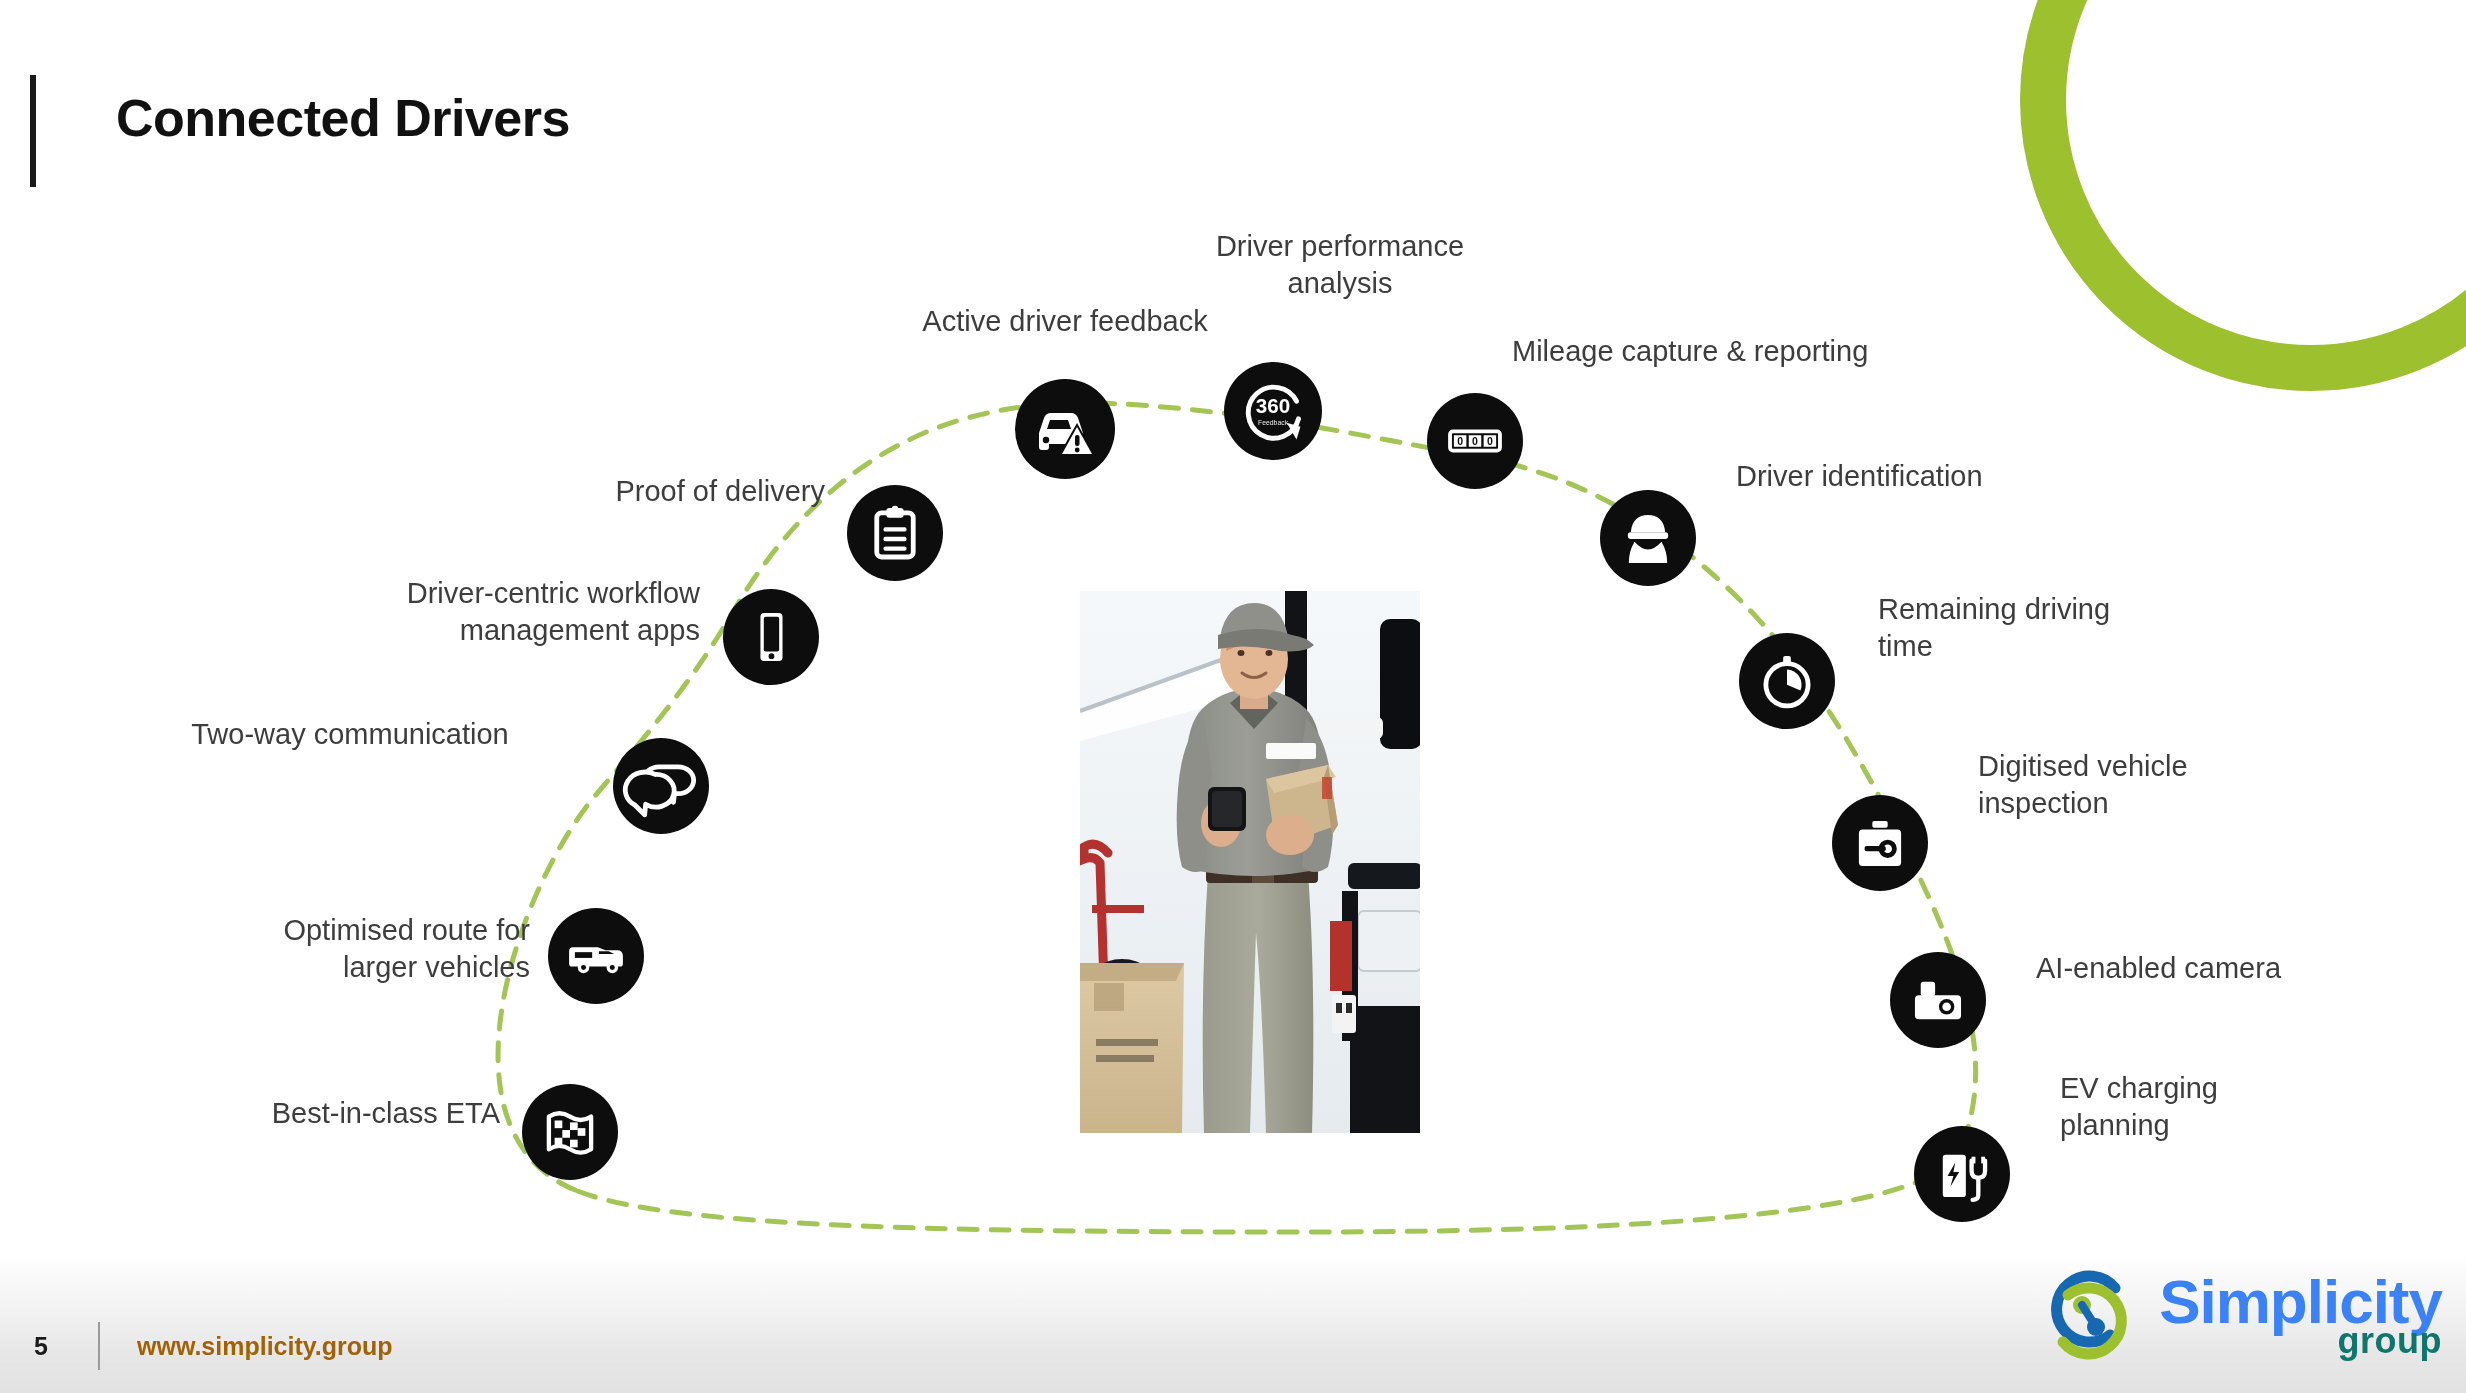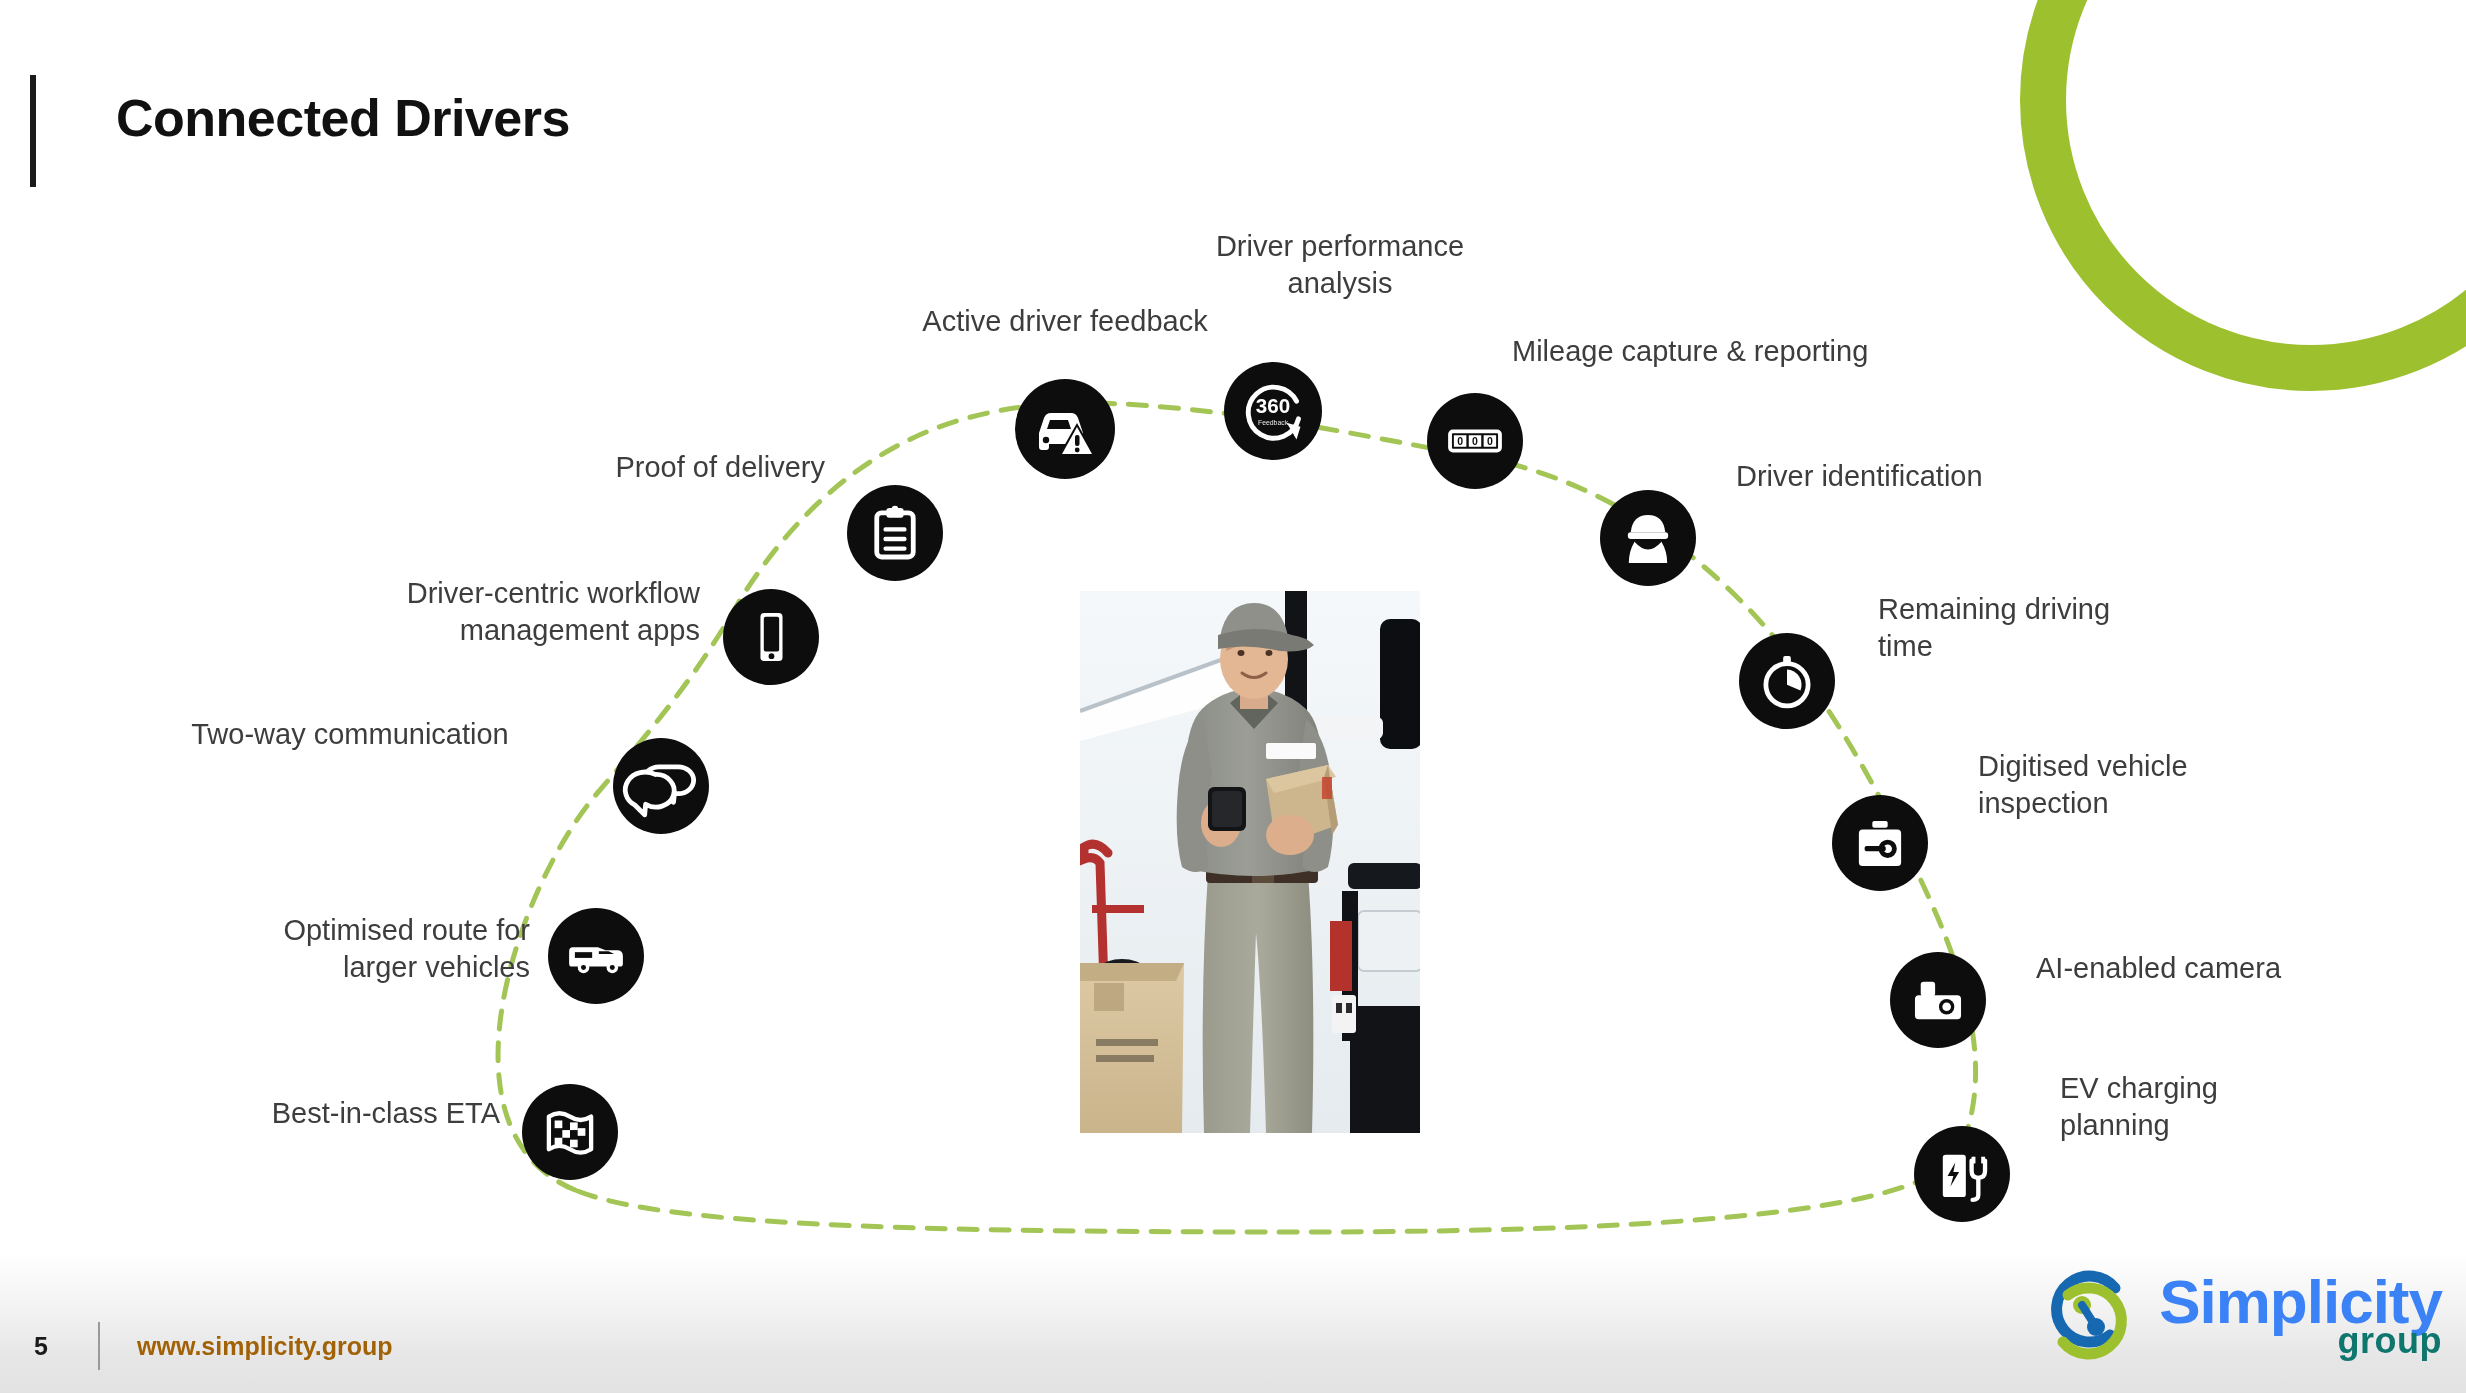--- a/index.html
+++ b/index.html
@@ -308,21 +308,21 @@
     <div class="node" style="left:847px; top:485px; width:96px; height:96px;">
       <svg viewBox="0 0 100 100" width="96" height="96">
         <rect x="31" y="29" width="38" height="46" rx="5" fill="none" stroke="#fff" stroke-width="5"></rect>
         <rect x="41" y="24" width="18" height="10" rx="3" fill="#fff"></rect>
         <circle cx="50" cy="25" r="3.5" fill="#fff"></circle>
         <rect x="38" y="44" width="24" height="4.5" rx="2" fill="#fff"></rect>
         <rect x="38" y="54" width="24" height="4.5" rx="2" fill="#fff"></rect>
         <rect x="38" y="64" width="24" height="4.5" rx="2" fill="#fff"></rect>
       </svg>
     </div>
-    <div class="node-label right-align" style="left:400px; top:449px; width:425px;">Proof of delivery</div>
+    <div class="node-label right-align" style="left:400px; top:473px; width:425px;">Proof of delivery</div>
 
     <div class="node" style="left:723px; top:589px; width:96px; height:96px;">
       <svg viewBox="0 0 100 100" width="96" height="96">
         <rect x="39" y="25" width="23" height="50" rx="4" fill="#fff"></rect>
         <rect x="42.5" y="29" width="16" height="36" rx="2" fill="#0d0d0d"></rect>
         <circle cx="50.5" cy="70" r="3" fill="#0d0d0d"></circle>
       </svg>
     </div>
     <div class="node-label right-align" style="left:230px; top:575px; width:470px;">Driver-centric workflow
 management apps</div>

